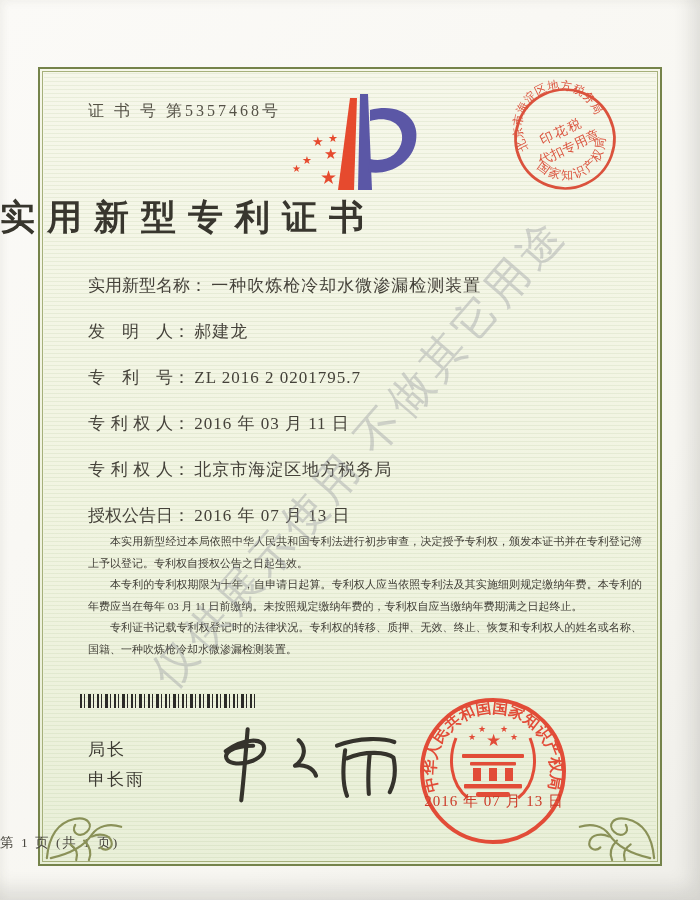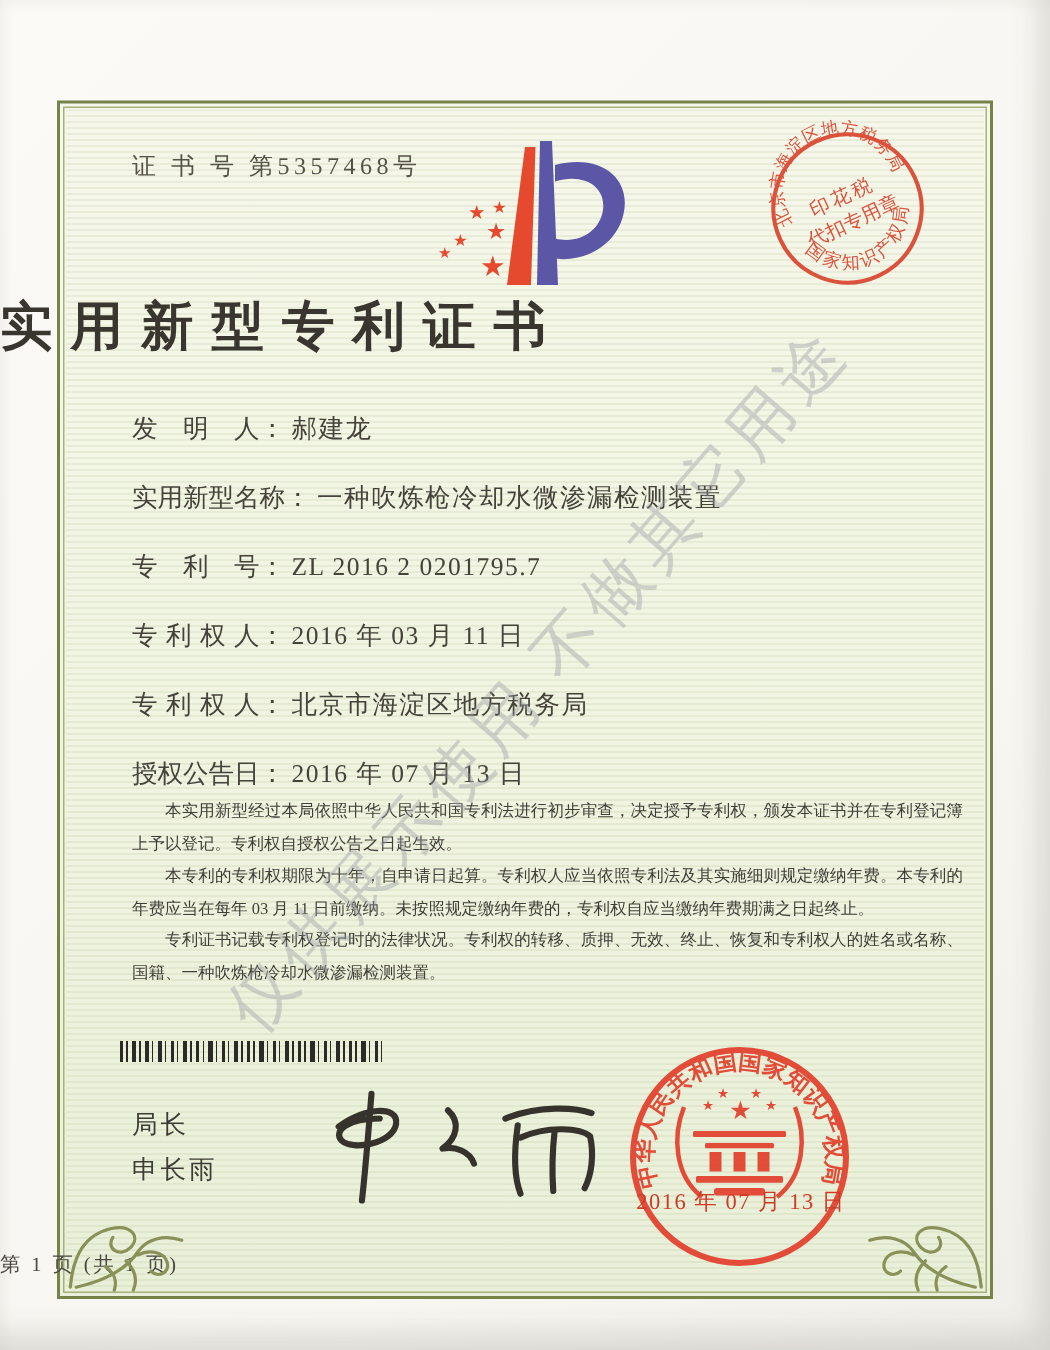--- a/index.html
+++ b/index.html
@@ -94,26 +94,26 @@
       <textPath href="#taxBottom" startOffset="0" textLength="90" lengthAdjust="spacing">国家知识产权局</textPath>
     </text>
     <text x="60" y="56" font-size="12.5" fill="#d9452f" text-anchor="middle" letter-spacing="2">印花税</text>
     <text x="60" y="73" font-size="12.5" fill="#d9452f" text-anchor="middle">代扣专用章</text>
   </svg>
 
   <div class="title">实用新型专利证书</div>
 
   <div class="fields">
     <div class="field">
+      <span class="flabel w6">实用新型名称</span><span>：</span>
+      <span class="fvalue">一种吹炼枪冷却水微渗漏检测装置</span>
+    </div>
+    <div class="field">
       <span class="flabel">发明人</span><span>：</span>
       <span class="fvalue">郝建龙</span>
-    </div>
-    <div class="field">
-      <span class="flabel w6">实用新型名称</span><span>：</span>
-      <span class="fvalue">一种吹炼枪冷却水微渗漏检测装置</span>
     </div>
     <div class="field">
       <span class="flabel">专利号</span><span>：</span>
       <span class="fvalue">ZL 2016 2 0201795.7</span>
     </div>
     <div class="field">
       <span class="flabel">专利权人</span><span>：</span>
       <span class="fvalue">2016 年 03 月 11 日</span>
     </div>
     <div class="field">

